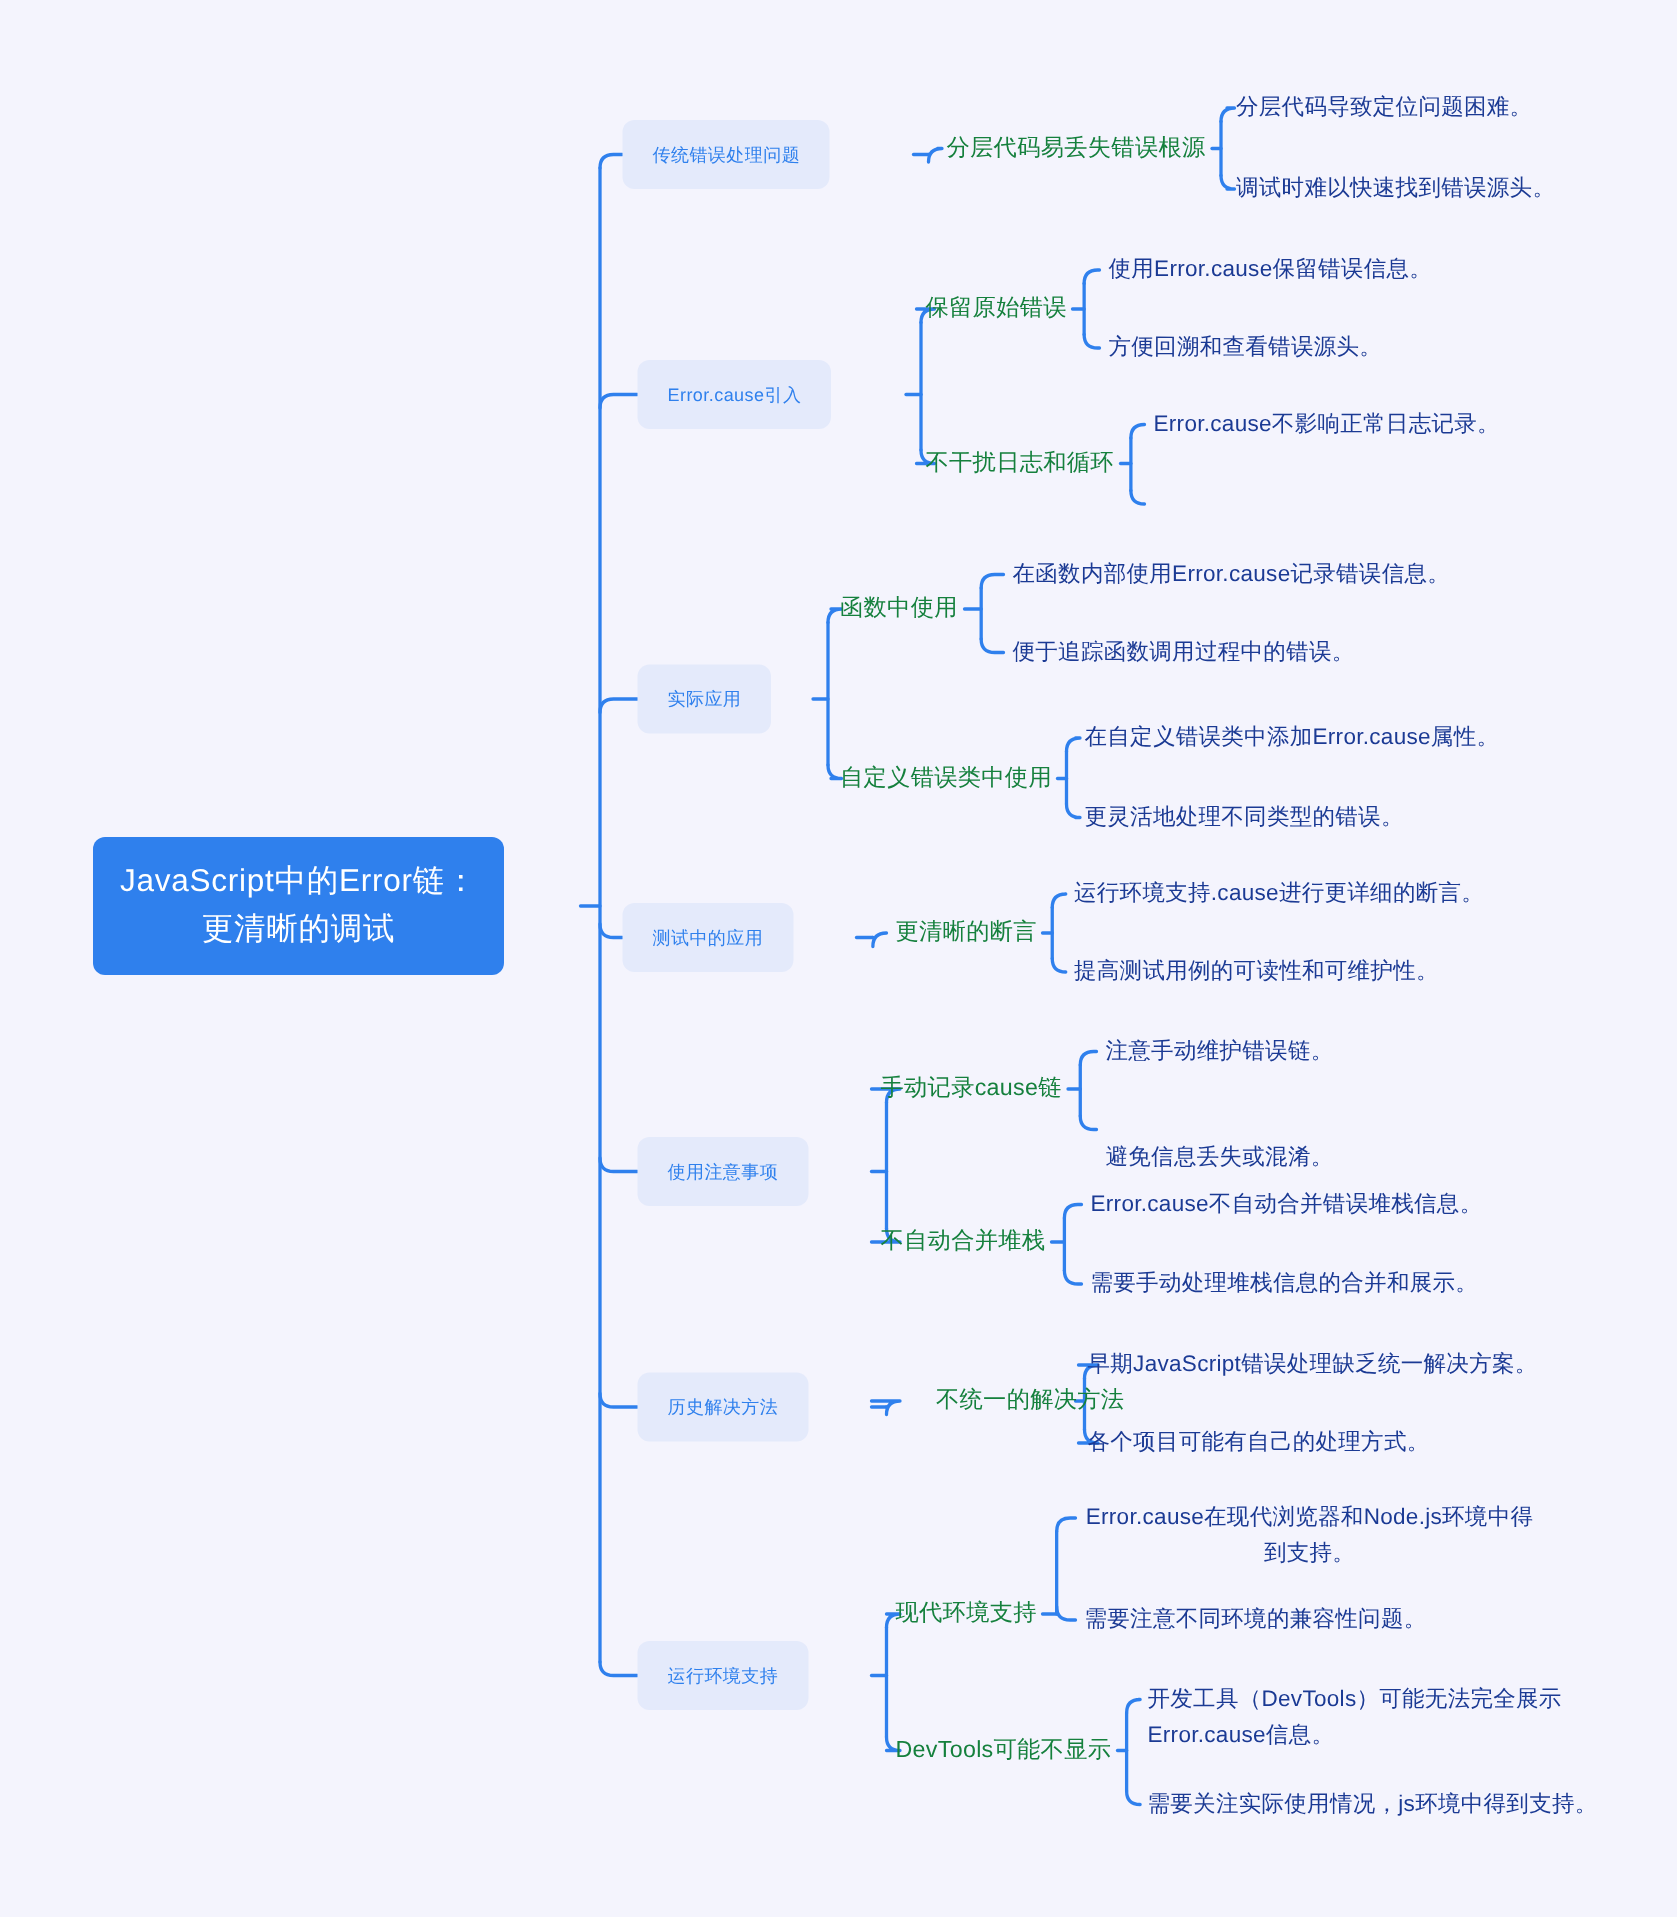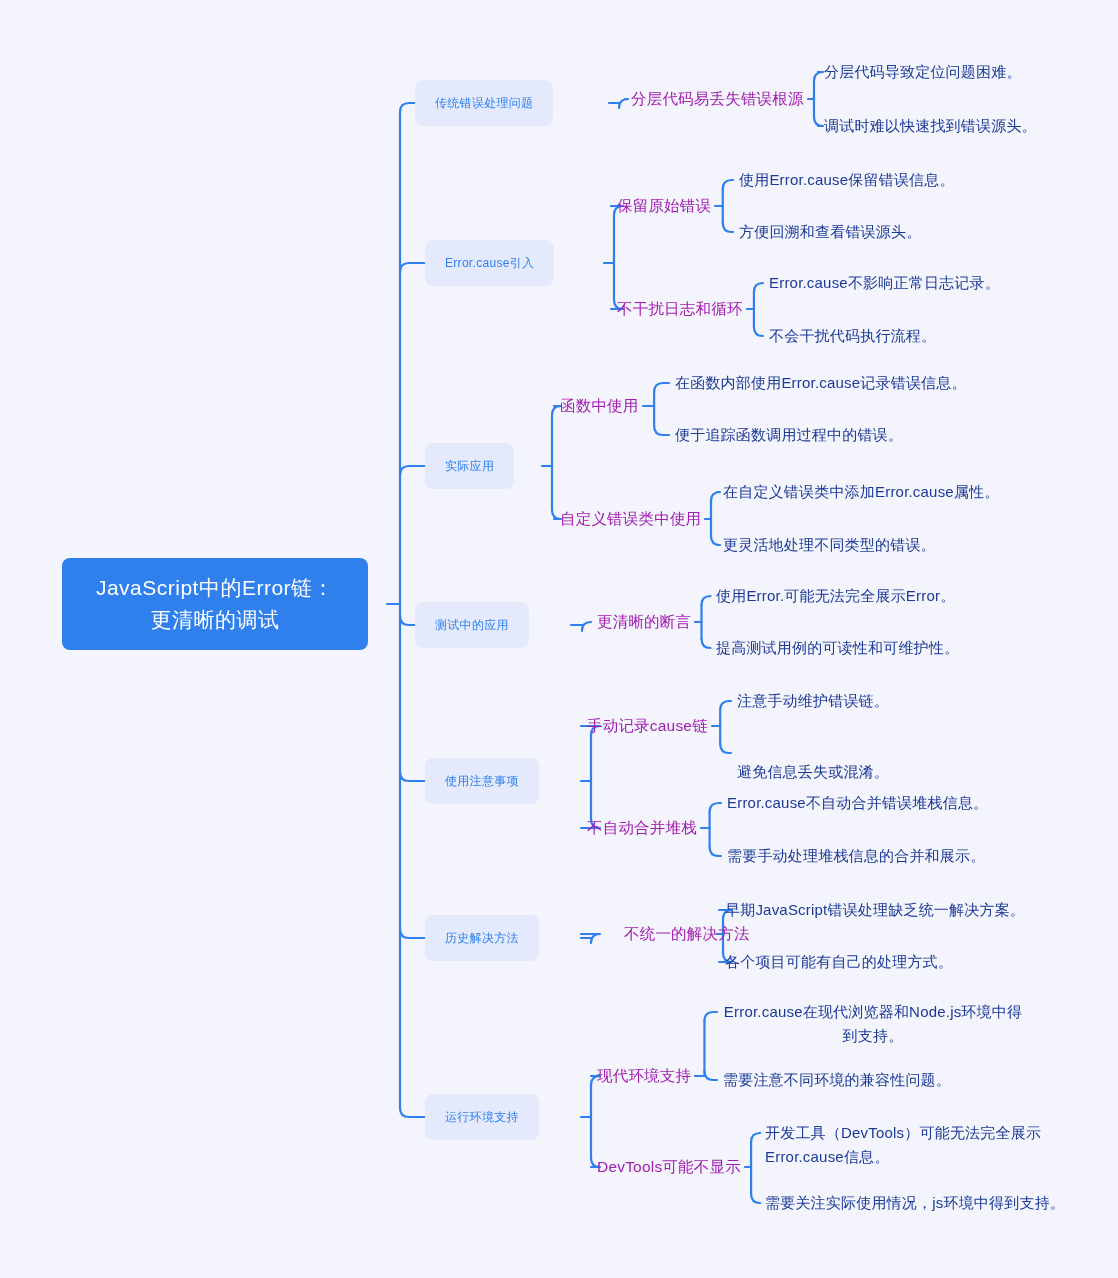--- a/index.html
+++ b/index.html
@@ -45,21 +45,21 @@
     background: #e4eafb;
     color: #2f80ed;
     border-radius: 8px;
     font-size: 12px;
     line-height: 24px;
     padding: 11px 20px;
     letter-spacing: 0.3px;
   }
   
   .lvl2 {
-    color: #a21caf;
+    color: #15803d;
     font-size: 15.5px;
     line-height: 20px;
     letter-spacing: 0.2px;
     background: transparent;
   }
   
   .lvl3 {
     color: #1b3a94;
     font-size: 15px;
     line-height: 24px;
@@ -149,21 +149,21 @@
       <path d="M695 1076 H704.44" fill="none" stroke="#2f80ed" stroke-width="2.2" stroke-linecap="round" stroke-linejoin="round"></path>
       <path d="M704.44 1021 V1076" fill="none" stroke="#2f80ed" stroke-width="2.2" stroke-linecap="round" stroke-linejoin="round"></path>
       <path d="M704.44 1021 Q704.44 1012 713.44 1012 H717" fill="none" stroke="#2f80ed" stroke-width="2.2" stroke-linecap="round" stroke-linejoin="round"></path>
       <path d="M704.44 1071 Q704.44 1080 713.44 1080 H717" fill="none" stroke="#2f80ed" stroke-width="2.2" stroke-linecap="round" stroke-linejoin="round"></path>
       <path d="M745 1167 H751.08" fill="none" stroke="#2f80ed" stroke-width="2.2" stroke-linecap="round" stroke-linejoin="round"></path>
       <path d="M751.08 1142 V1194" fill="none" stroke="#2f80ed" stroke-width="2.2" stroke-linecap="round" stroke-linejoin="round"></path>
       <path d="M751.08 1142 Q751.08 1133 760.08 1133 H759" fill="none" stroke="#2f80ed" stroke-width="2.2" stroke-linecap="round" stroke-linejoin="round"></path>
       <path d="M751.08 1194 Q751.08 1203 760.08 1203 H759" fill="none" stroke="#2f80ed" stroke-width="2.2" stroke-linecap="round" stroke-linejoin="round"></path>
     </svg>
 
-  <div class="node root" style="left:62px; top:558px; width:306px;">
+  <div class="node root" style="left:62px; top:558px; width:274px;">
     <div>JavaScript中的Error链：</div>
     <div>更清晰的调试</div>
   </div>
 
   <div class="node lvl1" style="left:415px; top:80px;">
     <span>传统错误处理问题</span>
   </div>
   <div class="node lvl2" style="left:631px; top:89px;">
     <span>分层代码易丢失错误根源</span>
   </div>
@@ -185,23 +185,20 @@
   </div>
   <div class="node lvl3" style="left:739px; top:220px;">
     <span>方便回溯和查看错误源头。</span>
   </div>
   <div class="node lvl2" style="left:617px; top:299px;">
     <span>不干扰日志和循环</span>
   </div>
   <div class="node lvl3" style="left:769px; top:271px;">
     <span>Error.cause不影响正常日志记录。</span>
   </div>
-  <div class="node lvl3" style="left:769px; top:324px;">
-    <span>不会干扰代码执行流程。</span>
-  </div>
 
   <div class="node lvl1" style="left:425px; top:443px;">
     <span>实际应用</span>
   </div>
   <div class="node lvl2" style="left:560px; top:396px;">
     <span>函数中使用</span>
   </div>
   <div class="node lvl3 wide" style="left:675px; top:371px;">
     <span>在函数内部使用Error.cause记录错误信息。</span>
   </div>
@@ -218,21 +215,21 @@
     <span>更灵活地处理不同类型的错误。</span>
   </div>
 
   <div class="node lvl1" style="left:415px; top:602px;">
     <span>测试中的应用</span>
   </div>
   <div class="node lvl2" style="left:597px; top:612px;">
     <span>更清晰的断言</span>
   </div>
   <div class="node lvl3 wide" style="left:716px; top:584px;">
-    <span>使用Error.可能无法完全展示Error。</span>
+    <span>运行环境支持.cause进行更详细的断言。</span>
   </div>
   <div class="node lvl3 wide" style="left:716px; top:636px;">
     <span>提高测试用例的可读性和可维护性。</span>
   </div>
 
   <div class="node lvl1" style="left:425px; top:758px;">
     <span>使用注意事项</span>
   </div>
   <div class="node lvl2" style="left:587px; top:716px;">
     <span>手动记录cause链</span>

